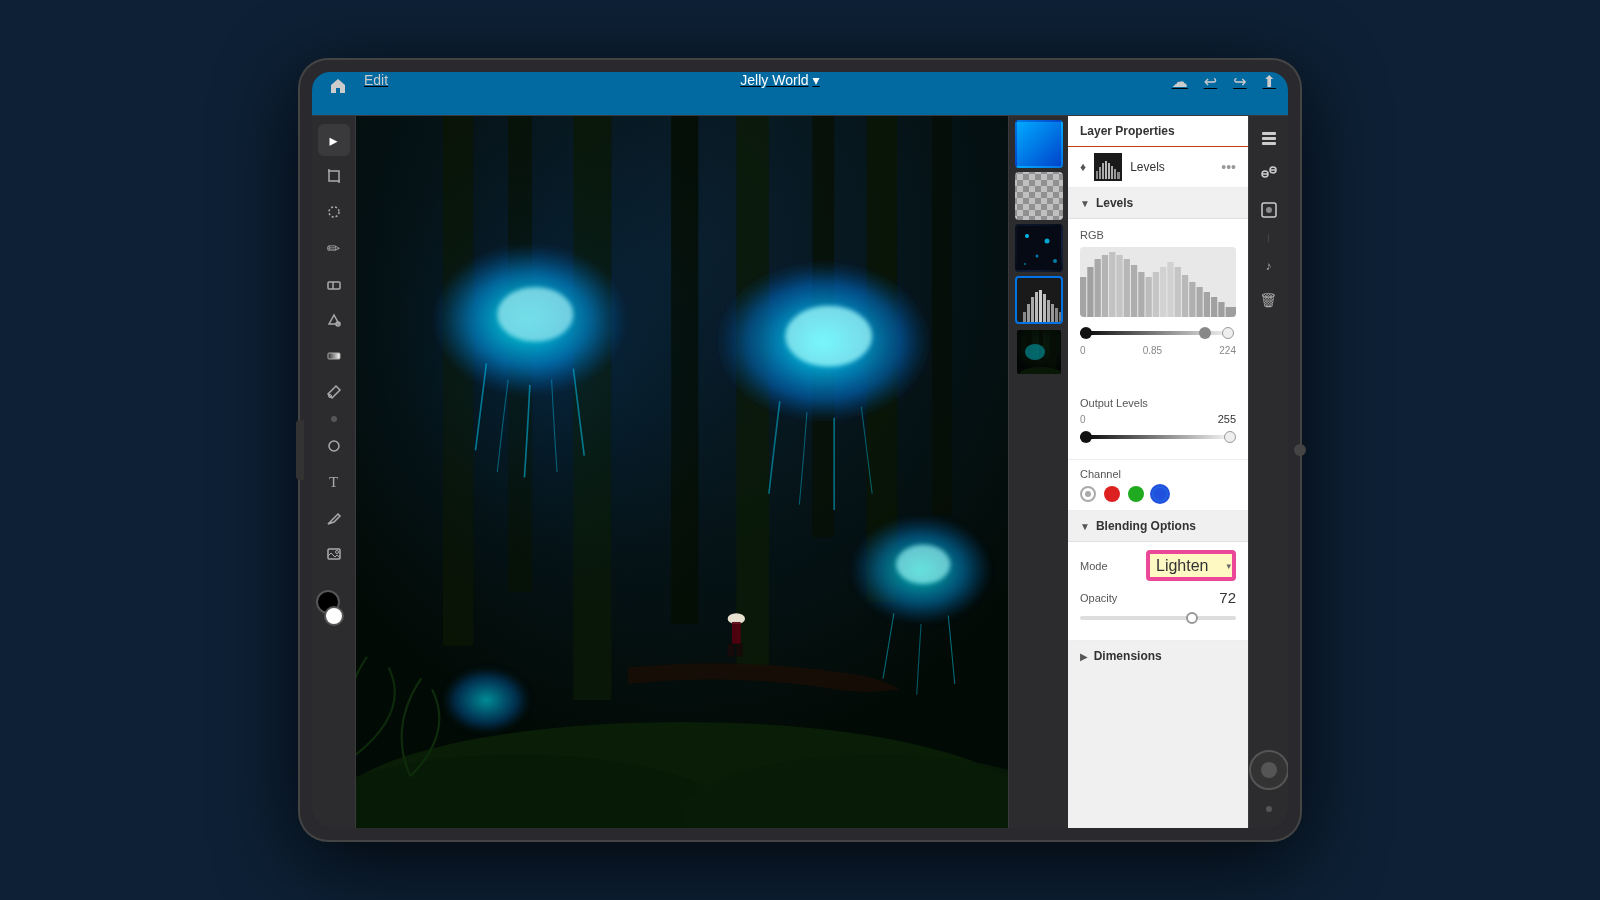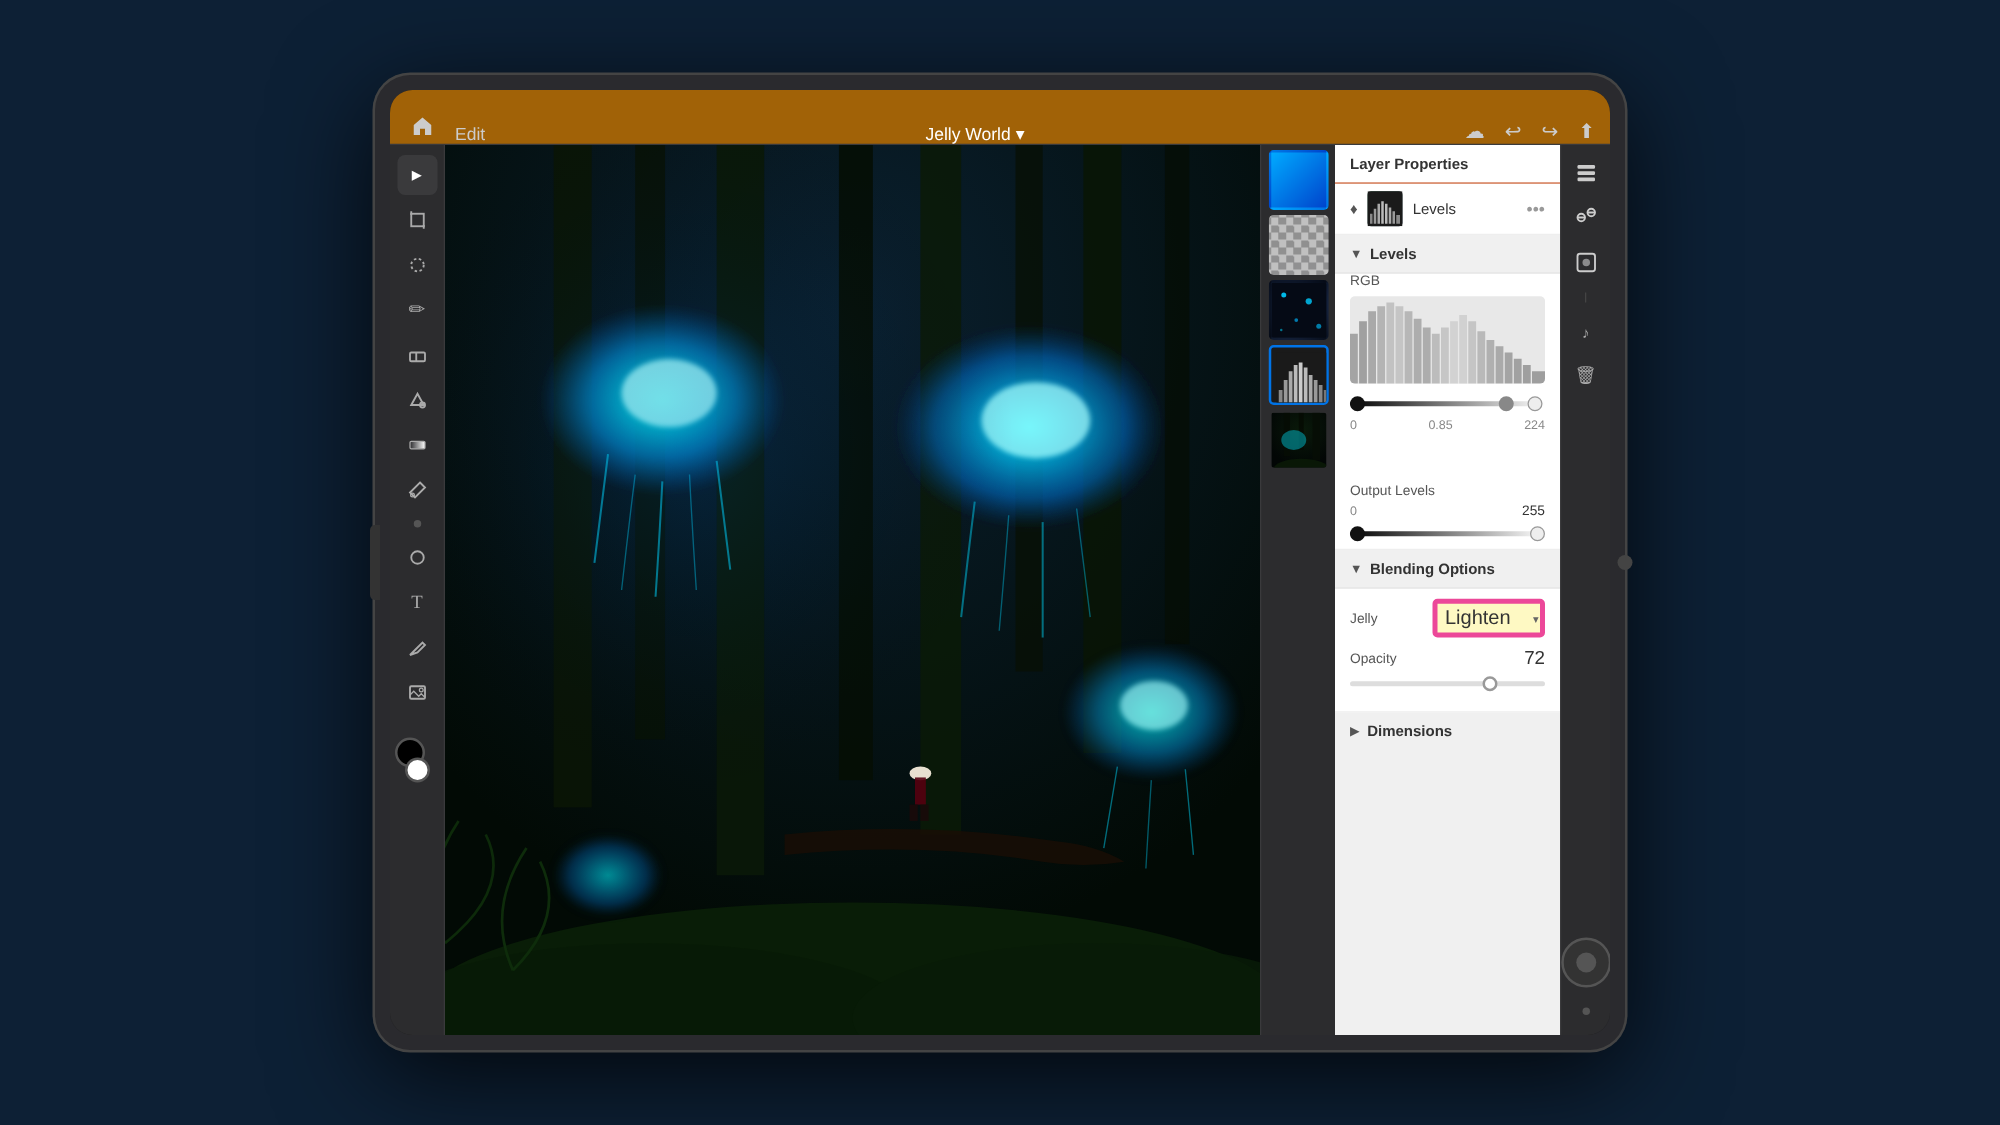--- a/index.html
+++ b/index.html
@@ -57,27 +57,28 @@
       background: #1e1e1e;
       border-radius: 18px;
       overflow: hidden;
       display: flex;
       flex-direction: column;
     }
 
     
     .top-bar {
       height: 44px;
-      background: #a16207;
-      display: flex;
-      align-items: flex-end;
+      background: #0369a1;
+      display: flex;
+      align-items: flex-start;
       padding: 0 12px;
       gap: 8px;
       flex-shrink: 0;
       border-bottom: 1px solid #3a3a3c;
+      text-decoration: underline;
     }
 
     .top-bar-home {
       width: 28px;
       height: 28px;
       display: flex;
       align-items: center;
       justify-content: center;
       color: #ccc;
       font-size: 16px;
@@ -300,21 +301,21 @@
 
     .section-title {
       font-size: 12px;
       font-weight: 600;
       color: #333;
     }
 
     
     .levels-content {
       background: #fff;
-      padding: 0 12px;
+      padding: 10px 12px;
       border-bottom: 1px solid #eee;
     }
 
     .rgb-label {
       font-size: 11px;
       color: #555;
       margin-bottom: 6px;
     }
 
     
@@ -836,30 +837,41 @@
           </div>
           <div style="position: relative; height: 16px; margin-bottom: 4px;">
             <div style="position: absolute; left: 0; right: 0; top: 6px; height: 4px; background: linear-gradient(to right, #000, #fff); border-radius: 2px;"></div>
 
             <div style="position: absolute; left: 0; top: 2px; width: 12px; height: 12px; background: #111; border-radius: 50%; cursor: pointer;"></div>
 
             <div style="position: absolute; right: 0; top: 2px; width: 12px; height: 12px; background: #eee; border: 1px solid #999; border-radius: 50%; cursor: pointer;"></div>
           </div>
         </div>
 
+        <div class="channel-section">
+          <div class="channel-label">Channel</div>
+          <div class="channel-dots">
+            <div class="channel-dot composite" style="background: transparent; border: 2px solid #aaa;">
+              <div style="width: 6px; height: 6px; border-radius: 50%; background: #aaa; margin: 3px auto;"></div>
+            </div>
+            <div class="channel-dot red" style="background: #dd2020;"></div>
+            <div class="channel-dot green" style="background: #20aa20;"></div>
+            <div class="channel-dot blue" style="background: #2050dd; box-shadow: 0 0 0 2px #2050dd, 0 0 0 3px #fff;"></div>
+          </div>
+        </div>
 
         <div class="blending-section">
           <div class="section-header">
             <span class="section-arrow">▼</span>
             <span class="section-title">Blending Options</span>
           </div>
           <div class="blending-content">
 
             <div class="blend-row">
-              <span class="blend-label">Jelly</span>
+              <span class="blend-label">Mode</span>
               <div class="blend-select-wrapper">
                 <select class="blend-select">
                   <option>Lighten</option>
                   <option>Normal</option>
                   <option>Multiply</option>
                   <option>Screen</option>
                   <option>Overlay</option>
                 </select>
                 <span class="blend-select-arrow">▾</span>
               </div>

